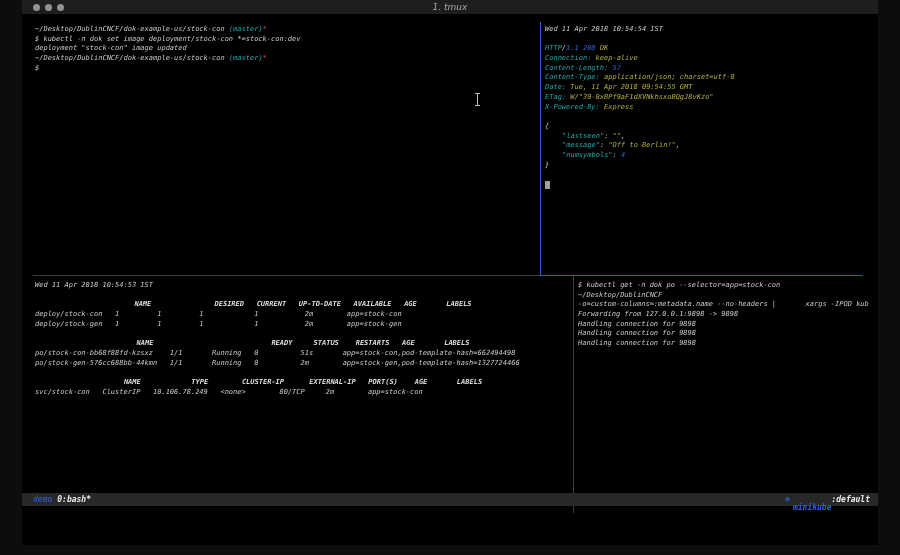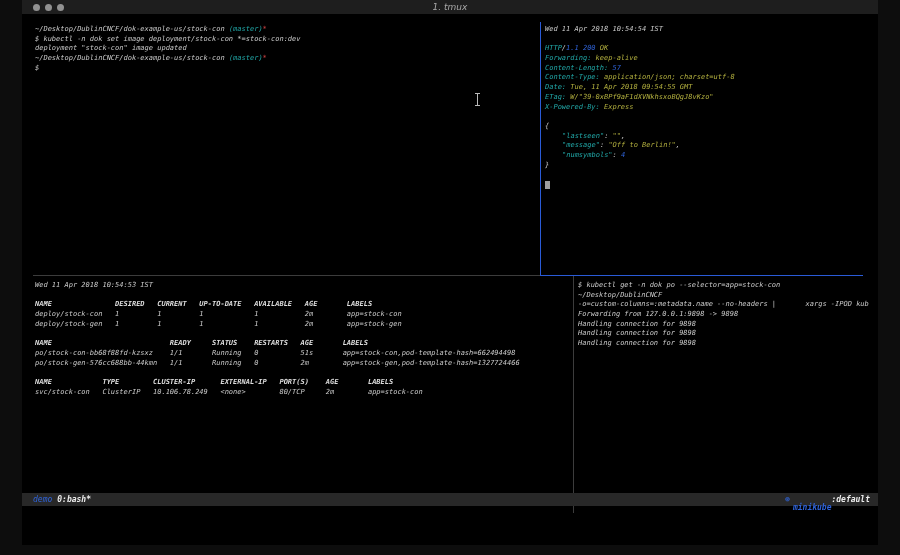--- a/index.html
+++ b/index.html
@@ -30,21 +30,21 @@
   
   .vb-top    { position:absolute; left:518px; top:0;    width:1px;  height:253px; background:#2a5bd7; }
   .hb-left   { position:absolute; left:11px;  top:253px; width:507px; height:1px; background:#3c3c3c; }
   .hb-right  { position:absolute; left:518px; top:253px; width:323px; height:1px; background:#2a5bd7; }
   .vb-bottom { position:absolute; left:551px; top:254px; width:1px; height:237px; background:#3c3c3c; }
 
   .c-cyan   { color:#21a8a8; }
   .c-yellow { color:#b4b13f; }
   .c-blue   { color:#2f63d8; }
   .c-red    { color:#cc4444; }
-  .bold     { font-weight:bold; color:#dedede; }
+  .bold     { font-weight:bold; color:#dedede;text-align:center; }
   .ind      { display:inline-block; width:17px; }
 
   .cursor-block { position:absolute; left:0; width:4.5px; height:8px; background:#9e9e9e; }
 
   
   .ibeam { position:absolute; left:452px; top:71px; width:7px; height:13px; }
   .ibeam .stem { position:absolute; left:3px; top:0; width:1px; height:13px; background:#b9b9b9; }
   .ibeam .top, .ibeam .bot { position:absolute; left:1px; width:5px; height:1px; background:#b9b9b9; }
   .ibeam .top { top:0; } .ibeam .bot { bottom:0; }
 
@@ -81,21 +81,21 @@
         <div class="ln">$ kubectl -n dok set image deployment/stock-con *=stock-con:dev</div>
         <div class="ln">deployment "stock-con" image updated</div>
         <div class="ln"><span>~/Desktop/DublinCNCF/dok-example-us/stock-con </span><span class="c-cyan">(master)</span><span class="c-red">*</span></div>
         <div class="ln">$</div>
       </div>
 
       <div class="pane tr">
         <div class="ln">Wed 11 Apr 2018 10:54:54 IST</div>
         <div class="ln"></div>
         <div class="ln"><span class="c-cyan">HTTP</span><span>/</span><span class="c-blue">1.1 200 </span><span class="c-yellow">OK</span></div>
-        <div class="ln"><span class="c-cyan">Forwarding: </span><span class="c-yellow">keep-alive</span></div>
+        <div class="ln"><span class="c-cyan">Connection: </span><span class="c-yellow">keep-alive</span></div>
         <div class="ln"><span class="c-cyan">Content-Length: </span><span class="c-blue">57</span></div>
         <div class="ln"><span class="c-cyan">Content-Type: </span><span class="c-yellow">application/json; charset=utf-8</span></div>
         <div class="ln"><span class="c-cyan">Date: </span><span class="c-yellow">Tue, 11 Apr 2018 09:54:55 GMT</span></div>
         <div class="ln"><span class="c-cyan">ETag: </span><span class="c-yellow">W/"39-0xBPf9aF1dXVNkhsxoBQgJ8vKzo"</span></div>
         <div class="ln"><span class="c-cyan">X-Powered-By: </span><span class="c-yellow">Express</span></div>
         <div class="ln"></div>
         <div class="ln">{</div>
         <div class="ln"><span class="ind"></span><span class="c-cyan">"lastseen"</span><span>: </span><span class="c-yellow">""</span><span>,</span></div>
         <div class="ln"><span class="ind"></span><span class="c-cyan">"message"</span><span>: </span><span class="c-yellow">"Off to Berlin!"</span><span>,</span></div>
         <div class="ln"><span class="ind"></span><span class="c-cyan">"numsymbols"</span><span>: </span><span class="c-blue">4</span><span></span></div>

